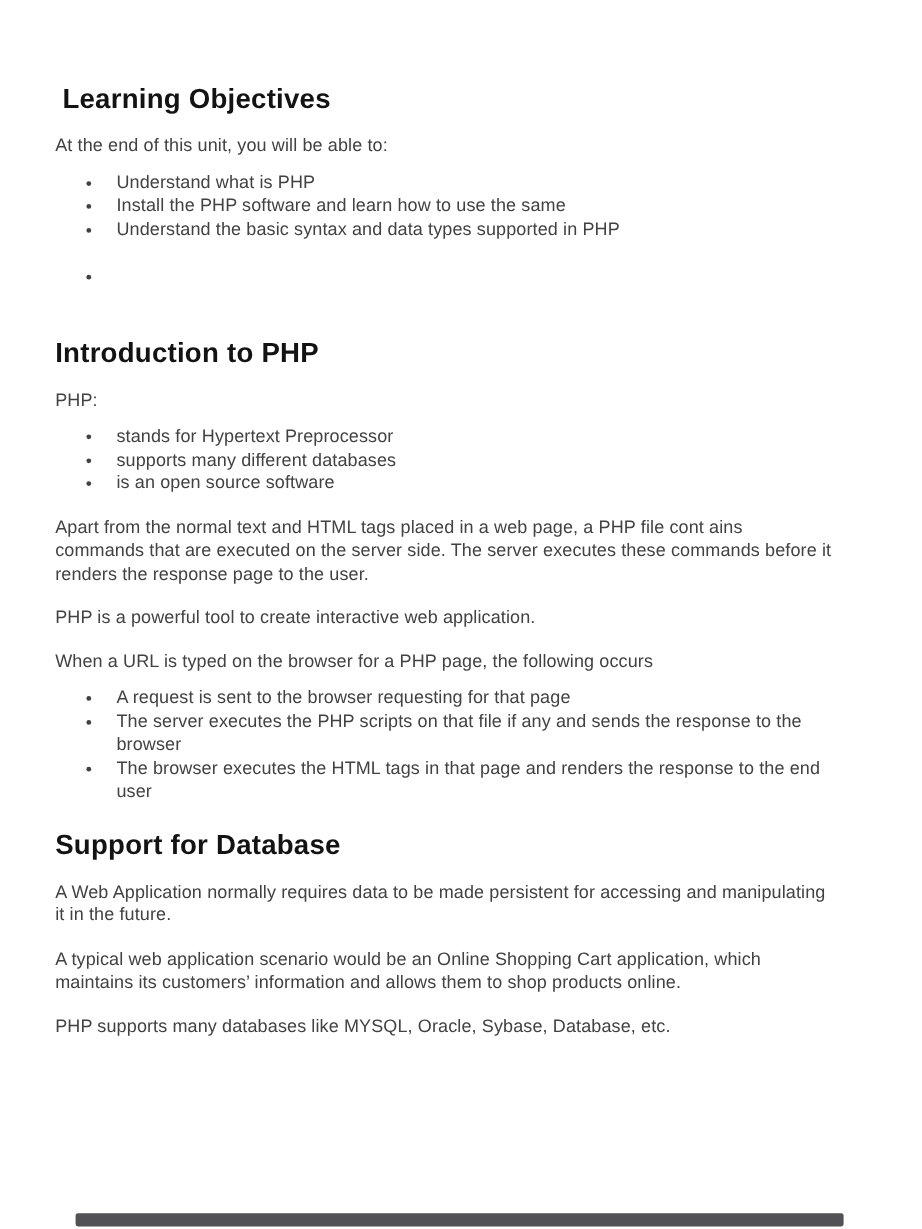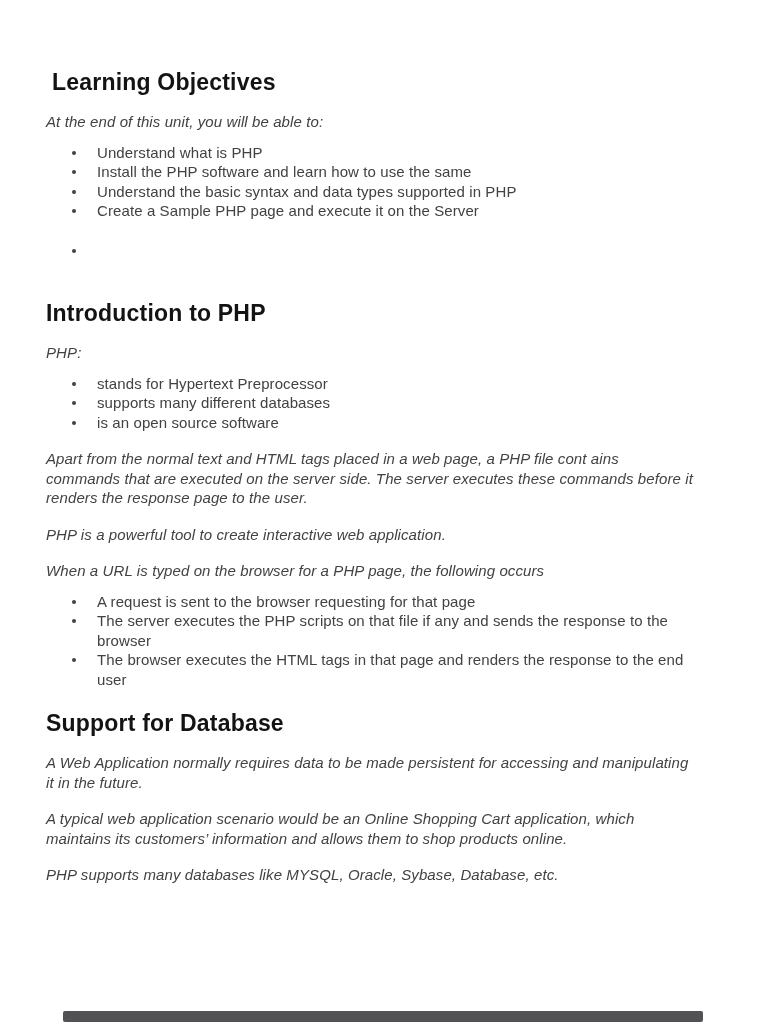--- a/index.html
+++ b/index.html
@@ -37,21 +37,20 @@
     margin-top: 40px;
   }
   h2.support-heading {
     margin-top: 21px;
   }
   p {
     margin: 17px 0 0 0;
     font-size: 15px;
     line-height: 19.5px;
     letter-spacing: 0.1px;
-    font-style: italic;
   }
   ul {
     margin: 11px 0 0 0;
     padding: 0 0 0 26px;
     list-style: none;
   }
   li {
     position: relative;
     padding-left: 25px;
     font-size: 15px;
@@ -87,21 +86,20 @@
 <div class="page">
 
   <h1 class="objectives-heading">Learning Objectives</h1>
 
   <p>At the end of this unit, you will be able to:</p>
 
   <ul>
     <li>Understand what is PHP</li>
     <li>Install the PHP software and learn how to use the same</li>
     <li>Understand the basic syntax and data types supported in PHP</li>
-    <li>Create a Sample PHP page and execute it on the Server</li>
   </ul>
 
   <ul class="empty-bullet-list">
     <li>&nbsp;</li>
   </ul>
 
   <h2 class="intro-heading">Introduction to PHP</h2>
 
 
   <p>PHP:</p>

